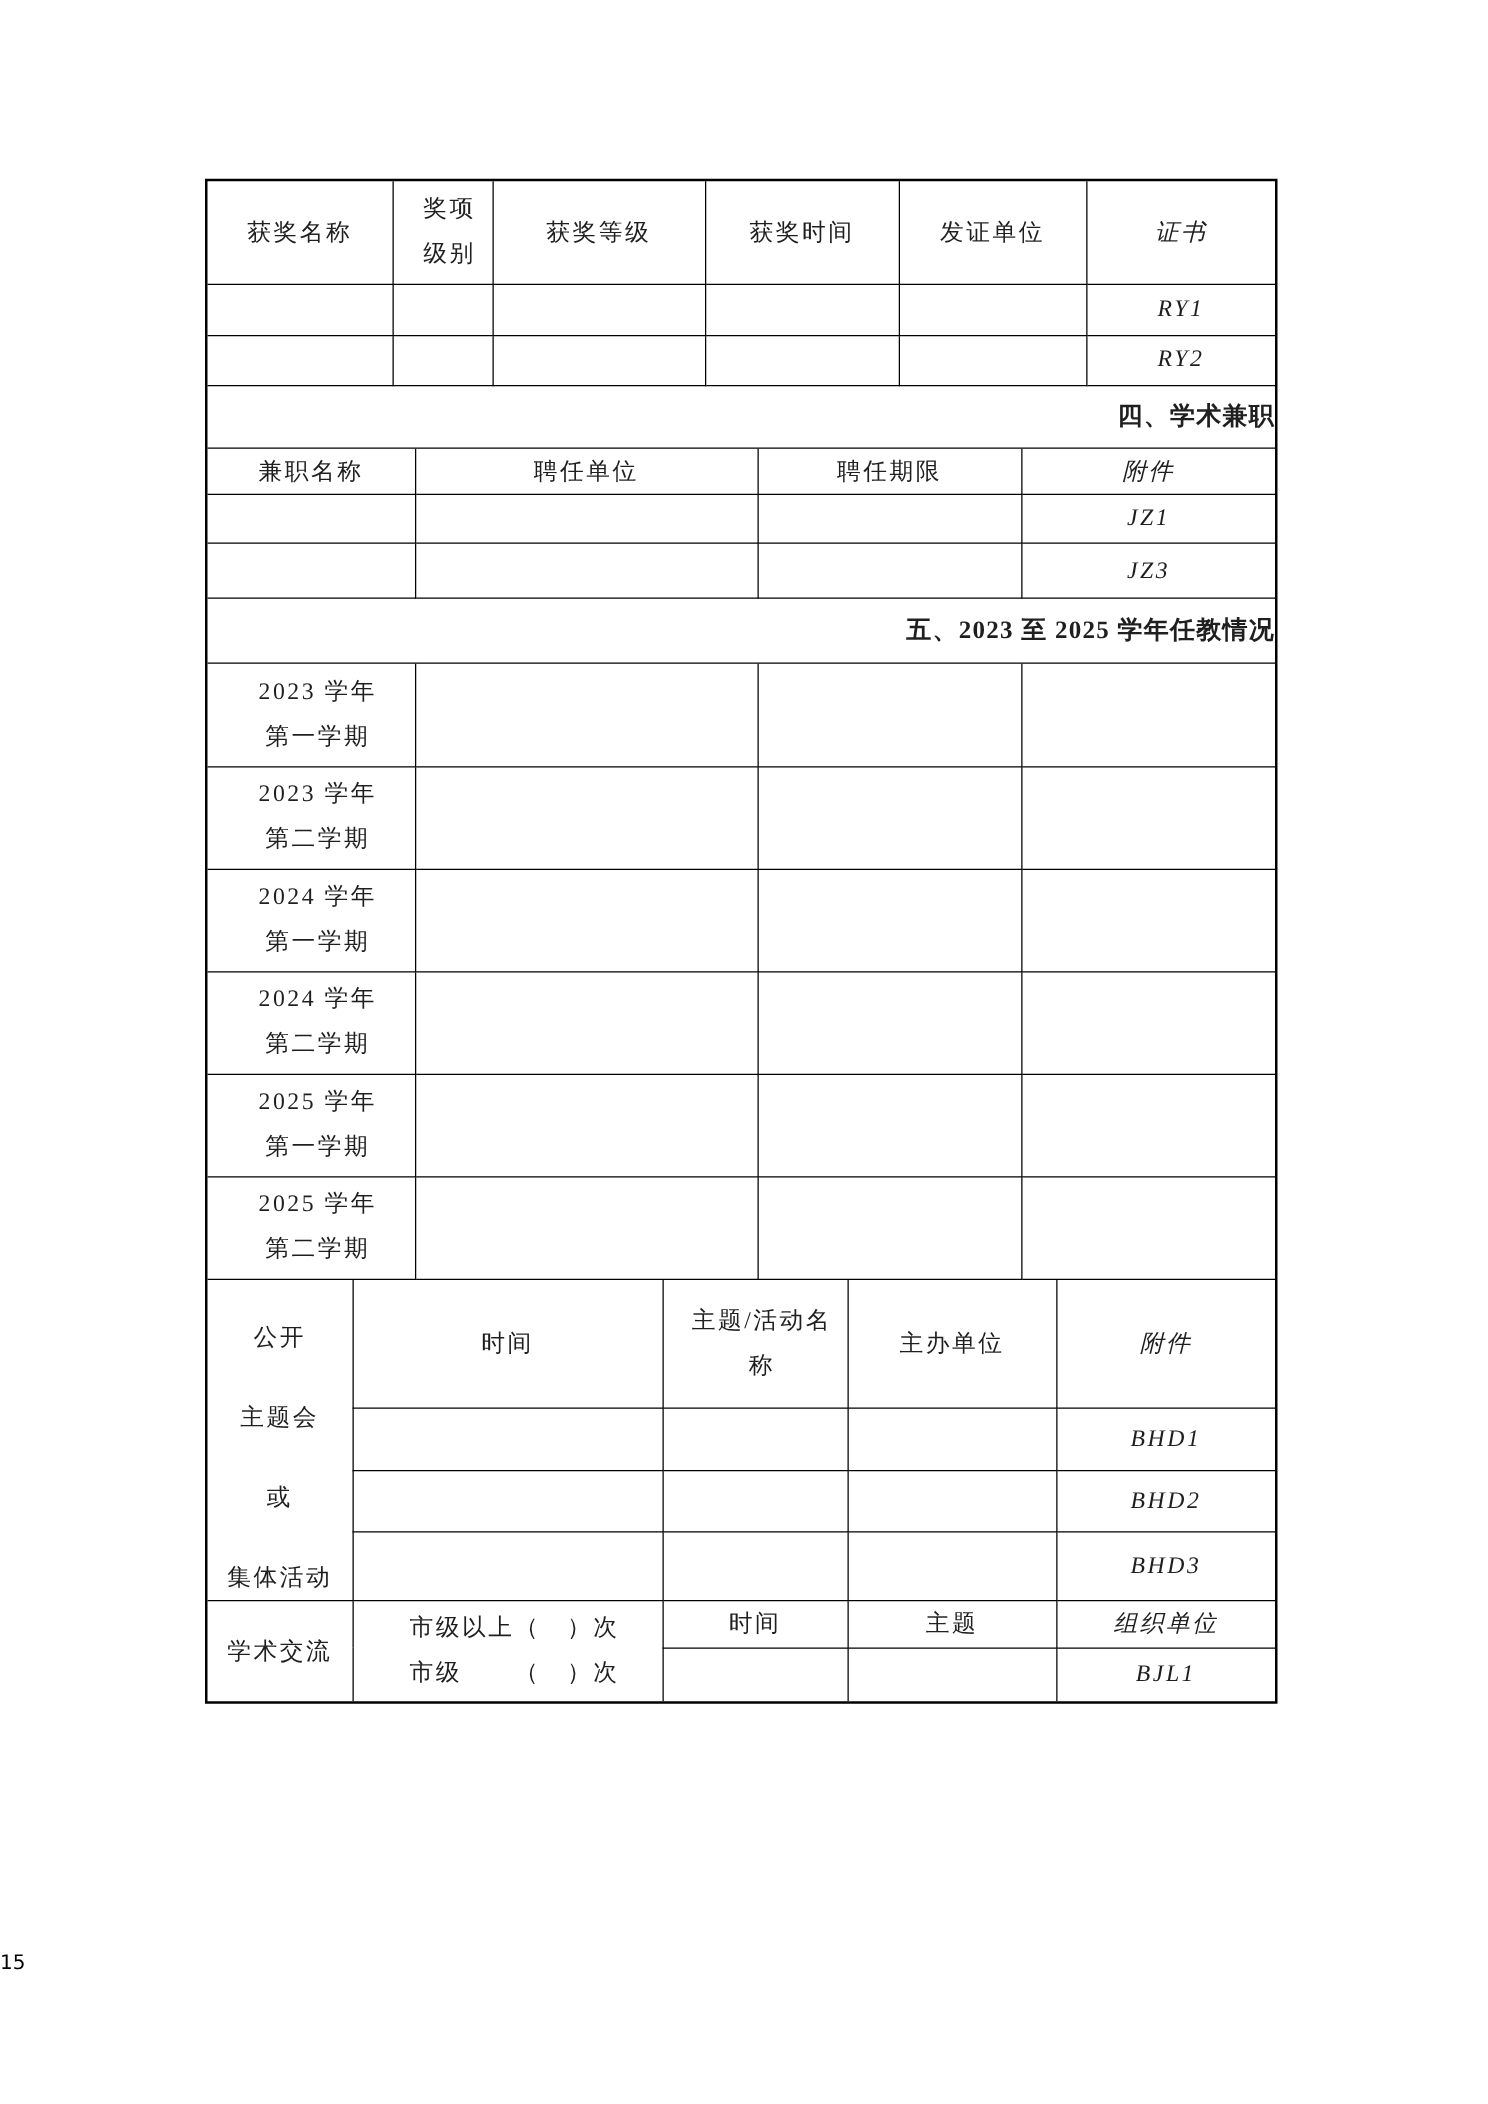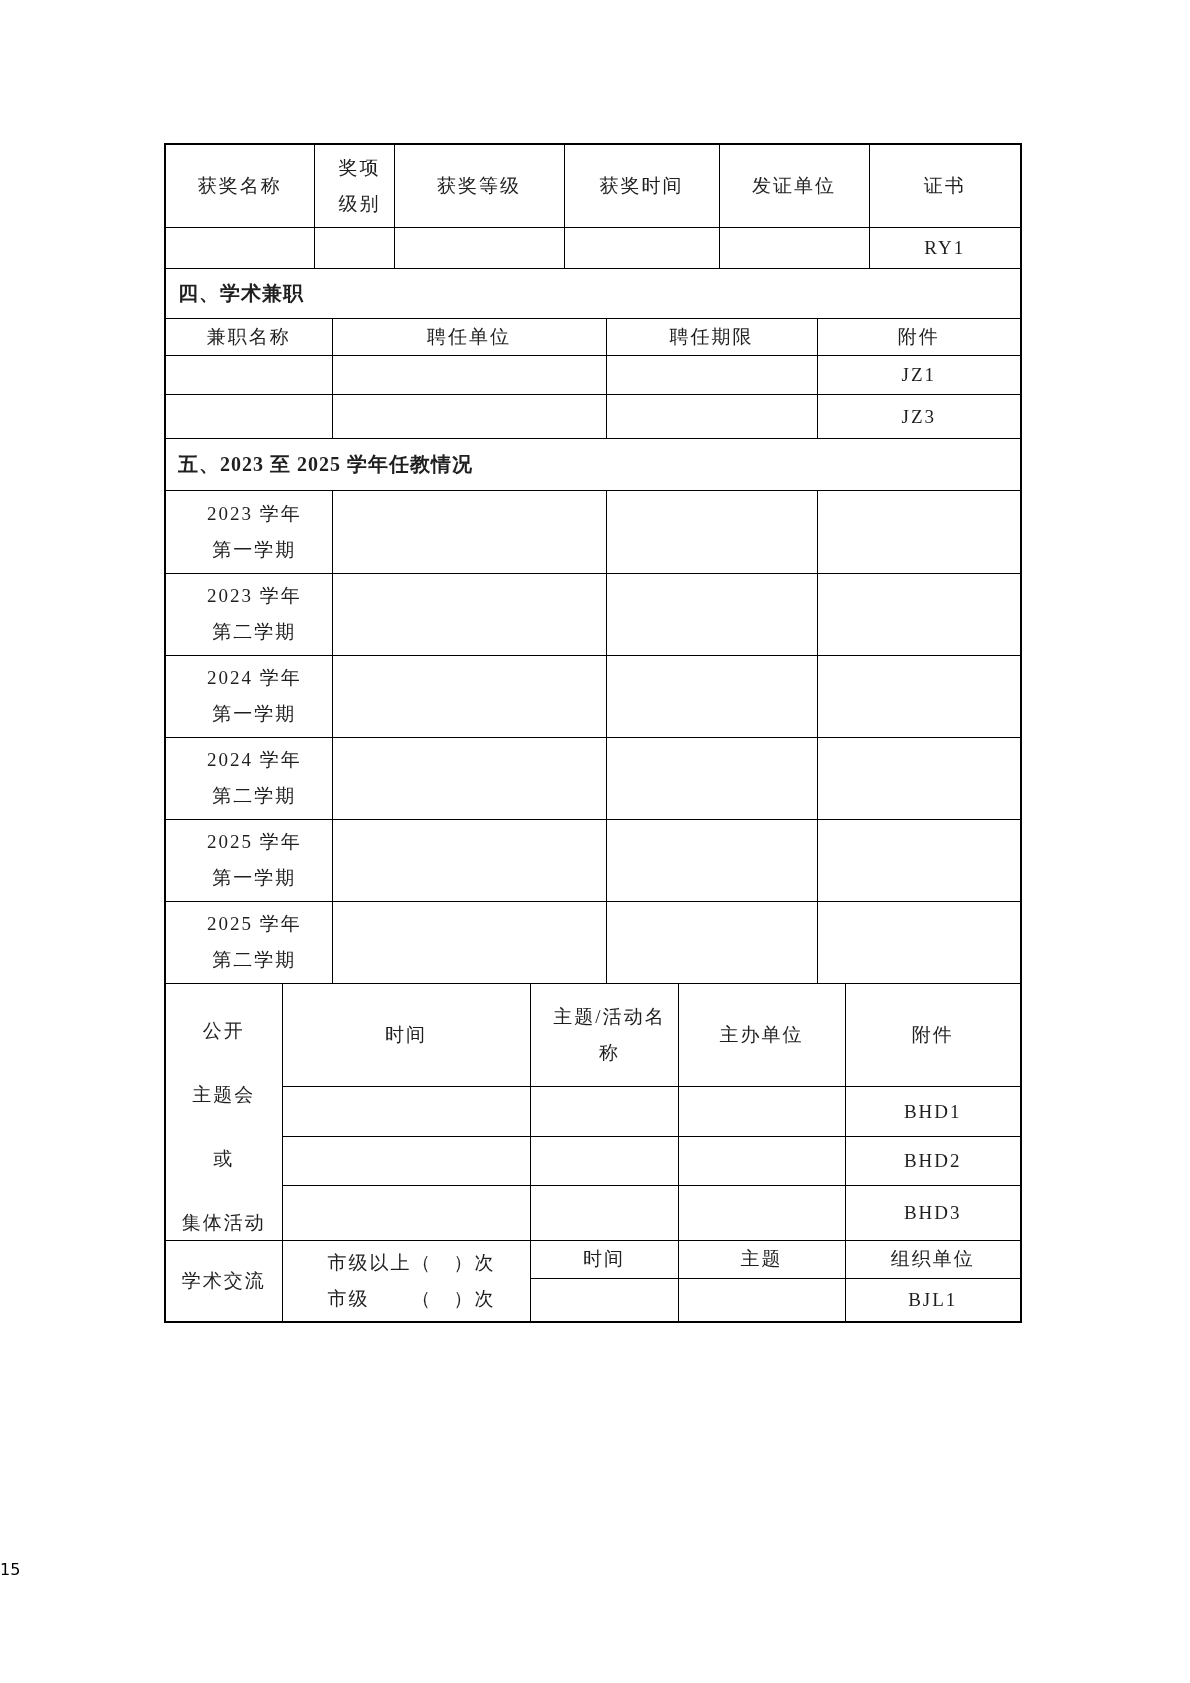--- a/index.html
+++ b/index.html
@@ -12,28 +12,28 @@
   .sheet{
     position:absolute;left:164px;top:143px;width:858px;
     box-sizing:border-box;border:2px solid #000;background:#fff;
   }
   table.grid{border-collapse:collapse;table-layout:fixed;width:100%;}
   table.grid td{
     border-right:1.5px solid #000;border-bottom:1.5px solid #000;
     text-align:center;vertical-align:middle;
     font-size:19px;letter-spacing:2px;padding:0;overflow:hidden;
   }
-  table.grid td:last-child{border-right:none;}
+  table.grid td:last-child{border-right:none;font-style:italic;}
   table.grid.last tr.final td{border-bottom:none;}
   td.nb{border-bottom:none !important;}
   .sec{
     border-bottom:1.5px solid #000;
     height:49px;line-height:49px;
     font-weight:bold;font-size:20px;letter-spacing:1px;
-    text-align:left;padding:0 0 0 12px;
+    text-align:right;padding:0 0 0 12px;
   }
   .stack div{line-height:36px;padding-left:11px;}
   .stack4 div{line-height:35px;margin-top:29px;}
   .hd{font-size:19px;}
   .pageno{
     position:absolute;left:0;top:1560px;width:1190px;
     font-family:"DejaVu Sans","Liberation Sans",sans-serif;
     font-size:16px;color:#000;
   }
 </style>
@@ -66,20 +66,28 @@
       <td class="hd">证书</td>
     </tr>
     <tr style="height:41px">
       <td class="empty"></td>
       <td class="empty"></td>
       <td class="empty"></td>
       <td class="empty"></td>
       <td class="empty"></td>
       <td>RY1</td>
     </tr>
+    <tr style="height:40px">
+      <td class="empty"></td>
+      <td class="empty"></td>
+      <td class="empty"></td>
+      <td class="empty"></td>
+      <td class="empty"></td>
+      <td>RY2</td>
+    </tr>
   </tbody>
     </table>
 
   <div class="sec">四、学术兼职</div>
   <table class="grid">
     <colgroup>
         <col style="width:166px">
         <col style="width:274px">
         <col style="width:211px">
         <col>

